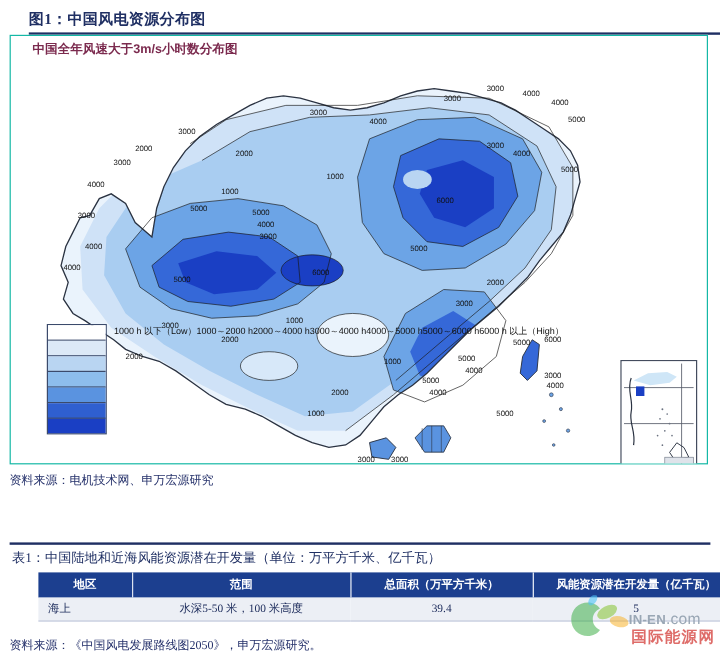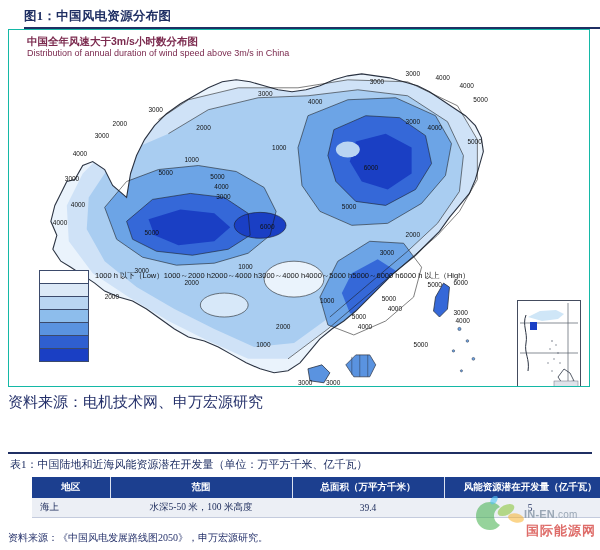--- a/index.html
+++ b/index.html
@@ -114,21 +114,21 @@
     height: 88px;
     border: 1px solid #444c5e;
     background: #ffffff;
     overflow: hidden;
   }
 
   .fig-source {
     position: absolute;
     left: 8px;
     top: 393px;
-    font-size: 15px;
+    font-size: 10px;
     color: #24306a;
     white-space: nowrap;
   }
 
   
   .tbl-title-rule-top {
     position: absolute;
     left: 8px;
     top: 452px;
     width: 584px;
@@ -201,21 +201,21 @@
   .wm-text {
     position: absolute;
     left: 52px;
     top: 12px;
     font-size: 11px;
     font-weight: bold;
     font-family: "Liberation Sans", sans-serif;
     color: #9aa7b5;
     letter-spacing: 0.2px;
   }
-  .wm-text small { font-size: 10px; font-weight: normal; }
+  .wm-text small { font-size: 13px; font-weight: normal; }
   .wm-cn {
     position: absolute;
     left: 54px;
     top: 26px;
     font-size: 13px;
     font-weight: bold;
     color: #d9534f;
     opacity: 0.85;
     letter-spacing: 1px;
   }
@@ -383,21 +383,20 @@
     </g>
 
     <g>
       <path d="M338,336 L348,326 L362,326 L368,336 L362,348 L346,348 Z" fill="#5a93e0" stroke="#2b3342" stroke-width="0.7"></path>
       <path d="M344,328 L344,346 M352,326 L352,348 M360,326 L360,348" fill="none" stroke="#2b3342" stroke-width="0.5"></path>
     </g>
   </svg>
 
   <div class="map-head">
     <div class="map-head-cn">中国全年风速大于3m/s小时数分布图</div>
-    <div class="map-head-en">Distribution of annual duration of wind speed above 3m/s in China</div>
   </div>
 
   <div class="legend">
     <div class="legend-swatches">
       <div class="legend-swatch" style="background:#ffffff"></div>
       <div class="legend-swatch" style="background:#dce9f7"></div>
       <div class="legend-swatch" style="background:#b9d5f2"></div>
       <div class="legend-swatch" style="background:#8dbdec"></div>
       <div class="legend-swatch" style="background:#5a93e0"></div>
       <div class="legend-swatch" style="background:#2f5fd0"></div>

